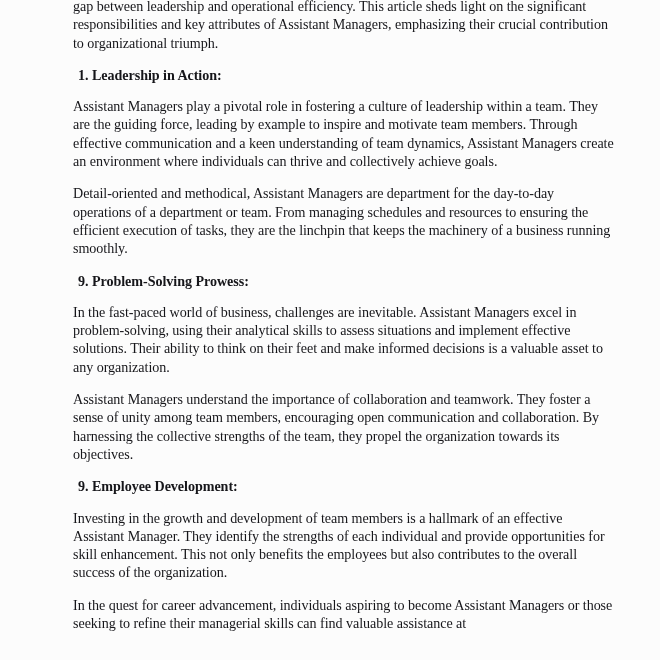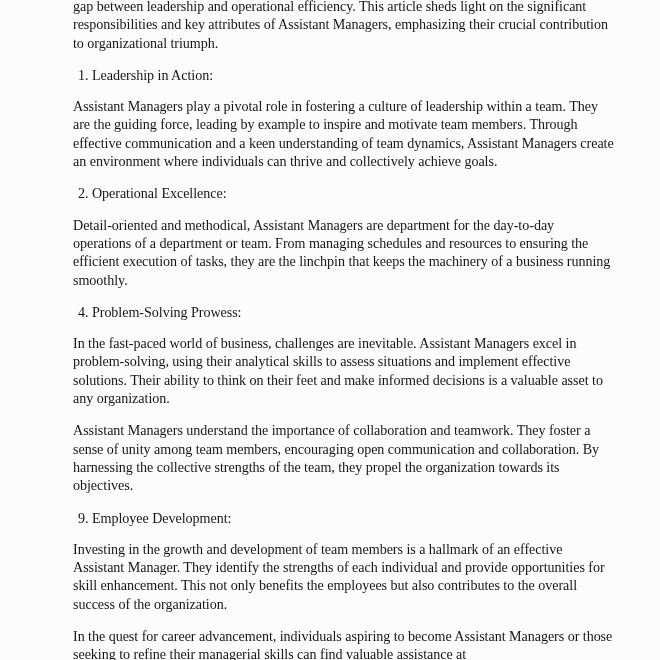--- a/index.html
+++ b/index.html
@@ -31,40 +31,39 @@
     font-size: 14.1px;
     line-height: 18.3px;
     text-align: left;
     letter-spacing: -0.05px;
   }
   h3.section-heading {
     margin: 12px 0 13px 0;
     padding-left: 5px;
     font-size: 14.1px;
     line-height: 18.3px;
-    font-weight: normal;
+    font-weight: bold;
     letter-spacing: -0.05px;
   }
   .par-spacer-lg { margin-bottom: 16px; font-family: Liberation Serif, serif; }
 </style>
 </head>
 <body>
 
 <div class="page">
   <div class="content">
 
     <p class="body-par">gap between leadership and operational efficiency. This article sheds light on the significant responsibilities and key attributes of Assistant Managers, emphasizing their crucial contribution to organizational triumph.</p>
 
     <h3 class="section-heading">1. Leadership in Action:</h3>
     <p class="body-par">Assistant Managers play a pivotal role in fostering a culture of leadership within a team. They are the guiding force, leading by example to inspire and motivate team members. Through effective communication and a keen understanding of team dynamics, Assistant Managers create an environment where individuals can thrive and collectively achieve goals.</p>
 
-    <h3 class="section-heading">2. Operational Excellence:</h3>
     <p class="body-par">Detail-oriented and methodical, Assistant Managers are department for the day-to-day operations of a department or team. From managing schedules and resources to ensuring the efficient execution of tasks, they are the linchpin that keeps the machinery of a business running smoothly.</p>
 
-    <h3 class="section-heading">4. Problem-Solving Prowess:</h3>
+    <h3 class="section-heading">9. Problem-Solving Prowess:</h3>
     <p class="body-par">In the fast-paced world of business, challenges are inevitable. Assistant Managers excel in problem-solving, using their analytical skills to assess situations and implement effective solutions. Their ability to think on their feet and make informed decisions is a valuable asset to any organization.</p>
 
     <p class="body-par">Assistant Managers understand the importance of collaboration and teamwork. They foster a sense of unity among team members, encouraging open communication and collaboration. By harnessing the collective strengths of the team, they propel the organization towards its objectives.</p>
 
     <h3 class="section-heading">9. Employee Development:</h3>
     <p class="body-par par-spacer-lg">Investing in the growth and development of team members is a hallmark of an effective Assistant Manager. They identify the strengths of each individual and provide opportunities for skill enhancement. This not only benefits the employees but also contributes to the overall success of the organization.</p>
 
     <p class="body-par par-spacer-lg"><span>In the quest for career advancement, individuals aspiring to become Assistant Managers or those seeking to refine their managerial skills can find valuable assistance at</span></p>
 
   </div>

